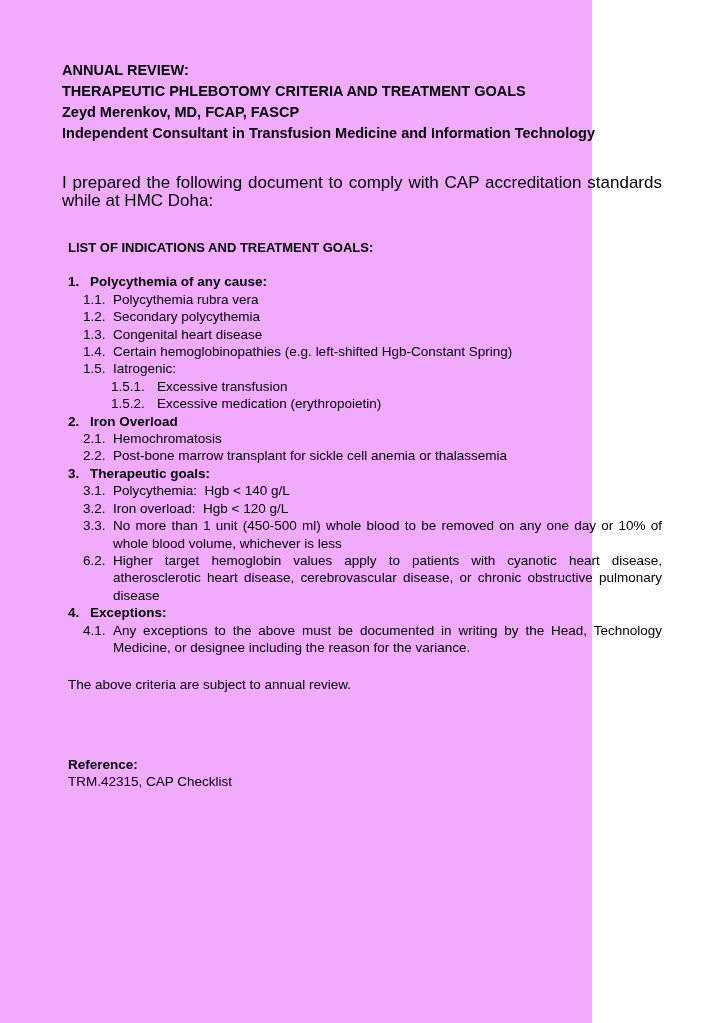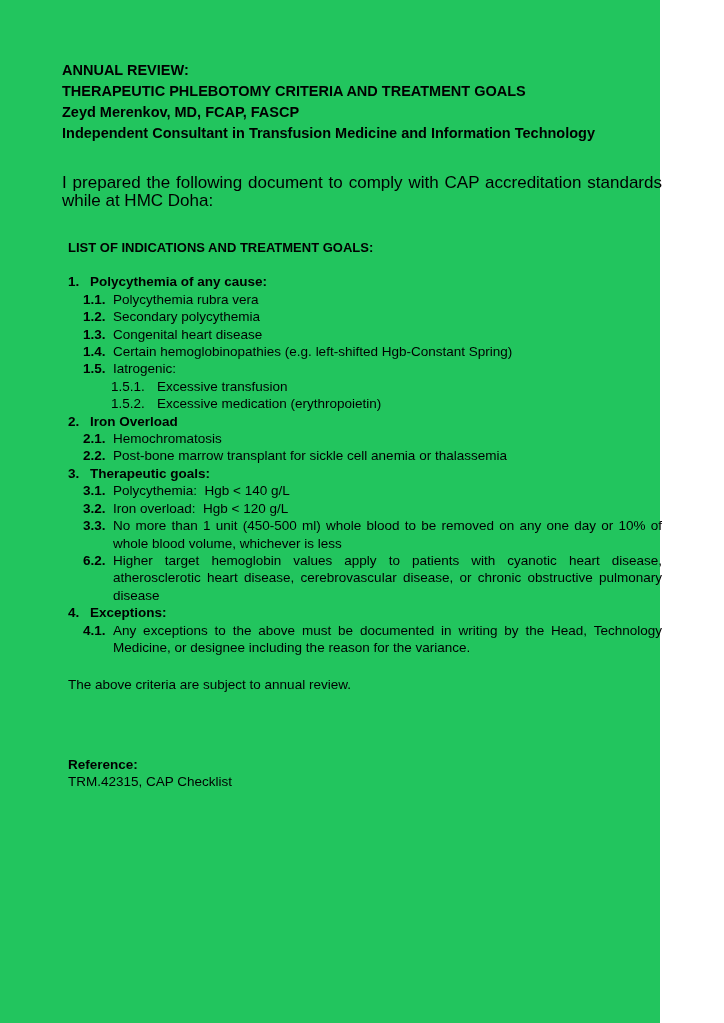--- a/index.html
+++ b/index.html
@@ -4,23 +4,23 @@
 <style>
   * { margin: 0; padding: 0; box-sizing: border-box; }
   html, body {
     width: 724px;
     background: #ffffff;
     color: #000000;
     font-family: "Liberation Sans", "DejaVu Sans", sans-serif;
   }
   body { height: 1023px; overflow: hidden; }
   .page {
-    width: 660px;
+    width: 592px;
     height: 1023px;
-    background: #22c55e;
+    background: #f0abfc;
     padding: 60px 62px 0 62px;
   }
   .content { width: 600px; }
 
   
   .doc-header {
     font-weight: bold;
     font-size: 14.5px;
     line-height: 21px;
     white-space: nowrap;
@@ -47,21 +47,21 @@
     margin-top: 17px;
     font-size: 13.5px;
     line-height: 17.4px;
   }
   .li { display: flex; }
   .li .marker { flex: none; white-space: pre; }
   .li .text   { flex: 1 1 auto; white-space: pre-wrap; }
   .lvl1 { padding-left: 6px;  font-weight: bold; }
   .lvl1 .marker { width: 22px; }
   .lvl2 { padding-left: 21px; }
-  .lvl2 .marker { width: 30px; font-weight: bold; }
+  .lvl2 .marker { width: 30px; }
   .lvl3 { padding-left: 49px; }
   .lvl3 .marker { width: 46px; }
   .just .text { text-align: justify; }
 
   
   .closing {
     margin-top: 20px;
     margin-left: 6px;
     font-size: 13.5px;
     line-height: 17.4px;

